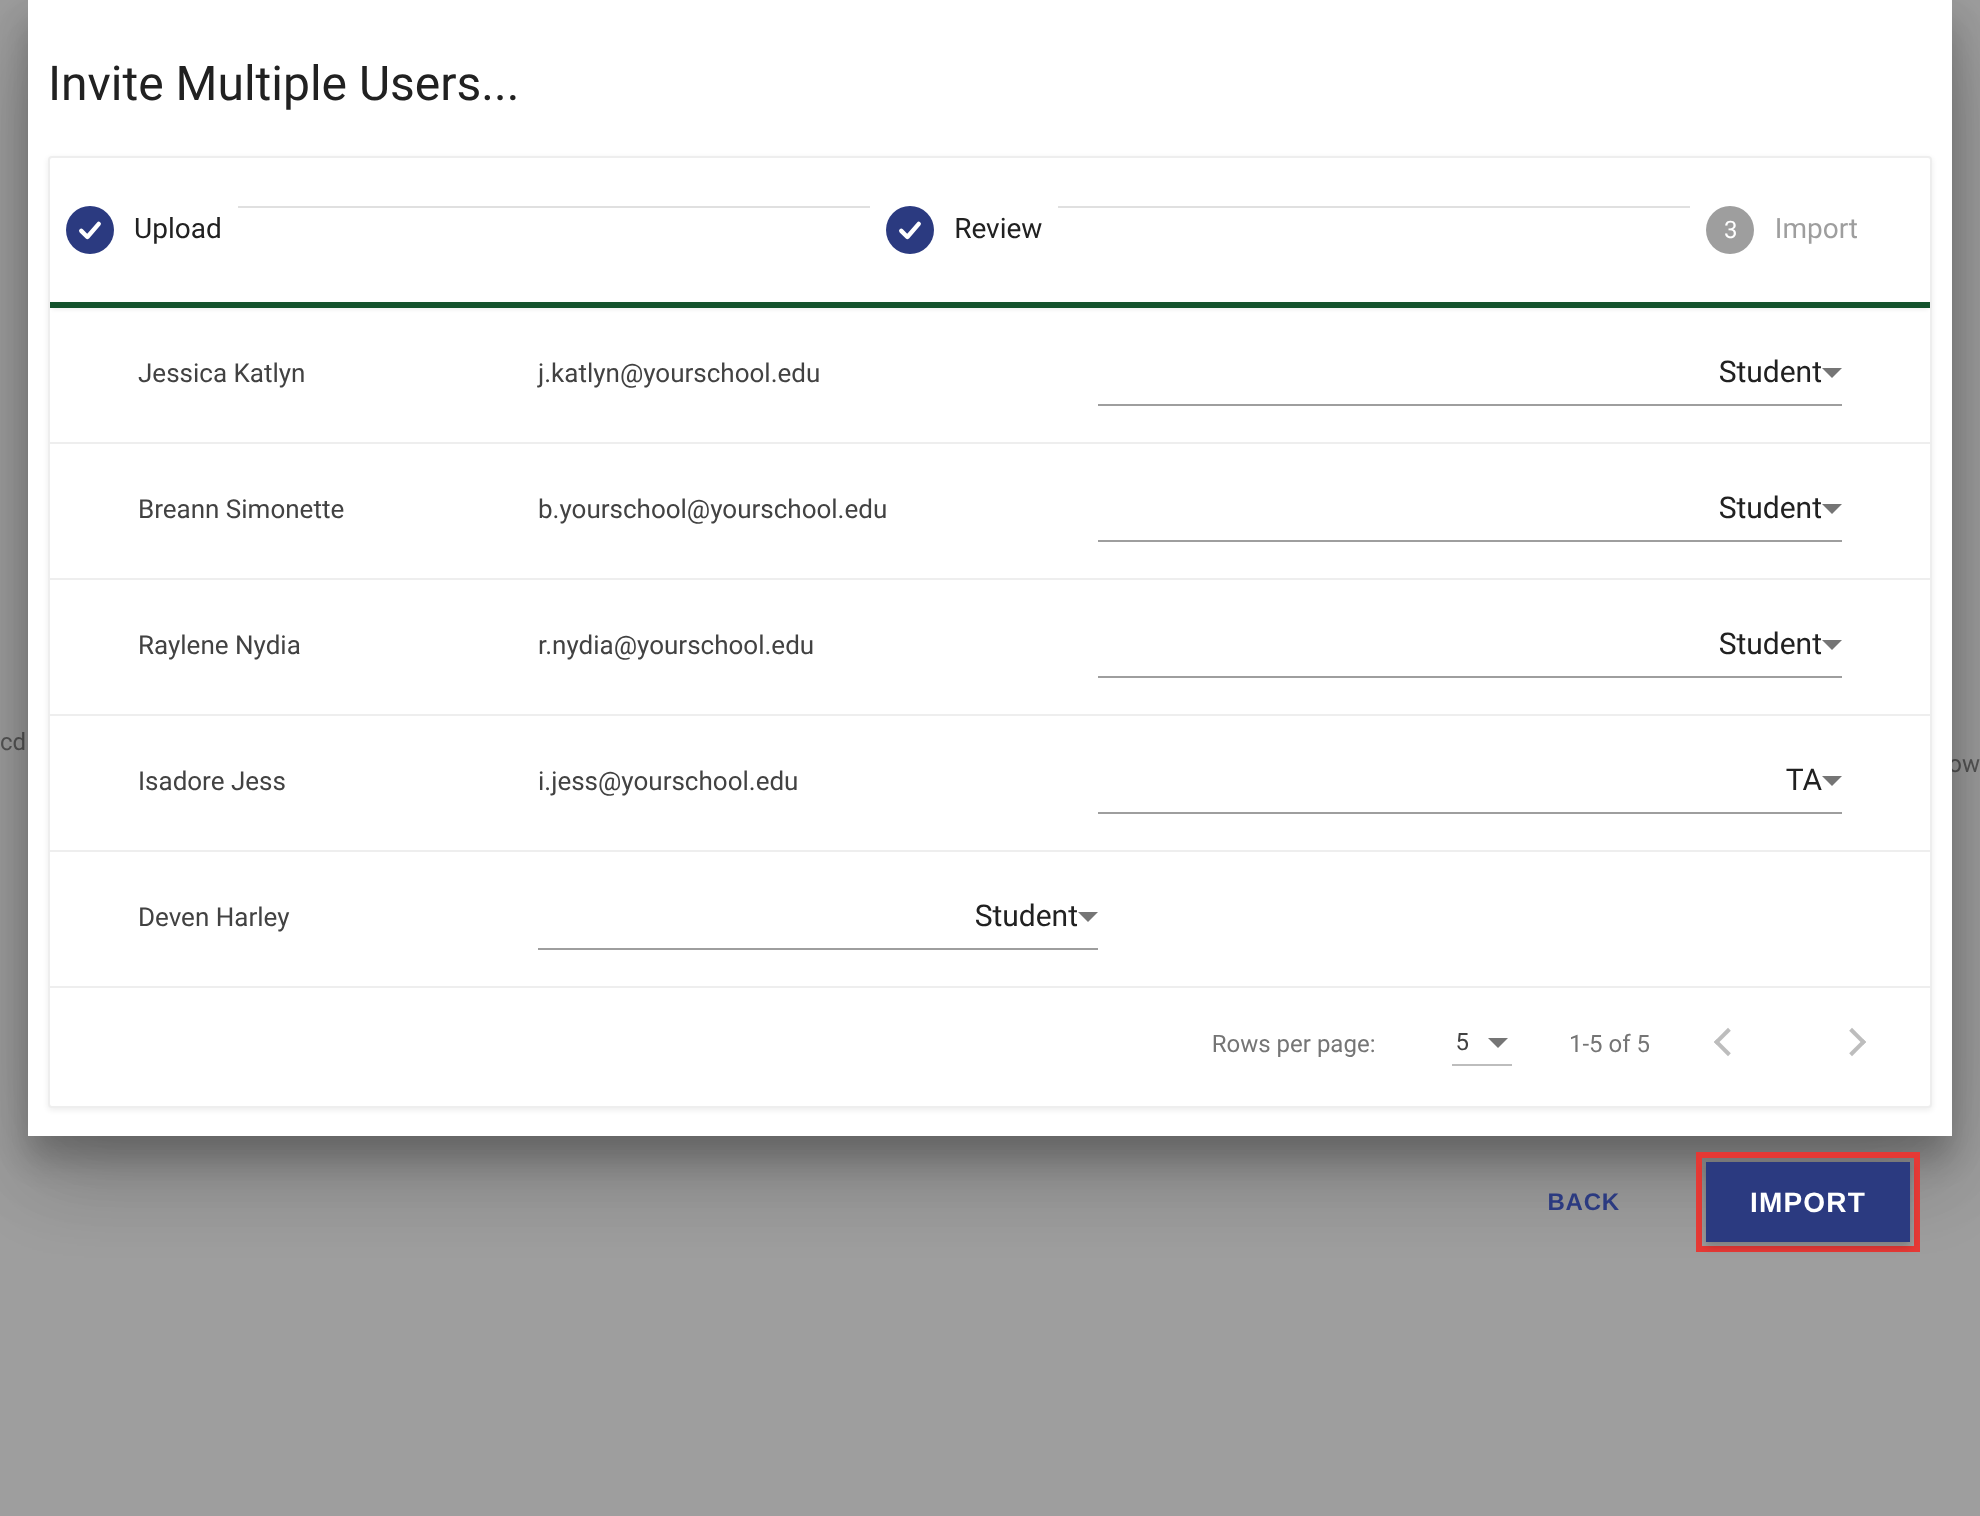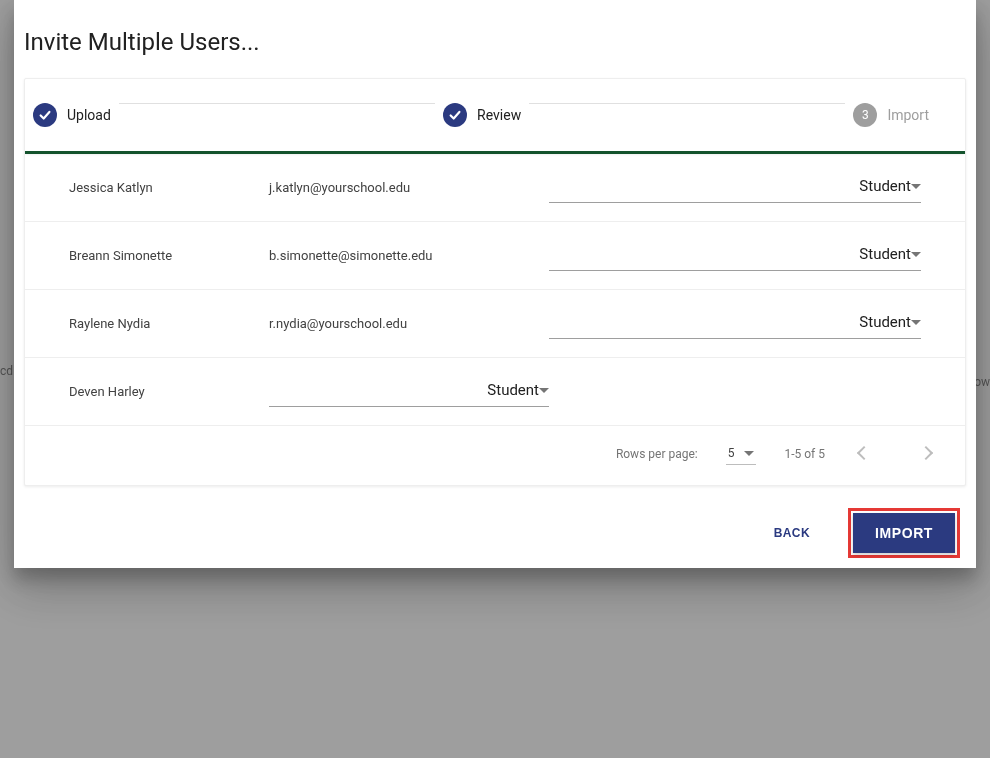--- a/index.html
+++ b/index.html
@@ -68,21 +68,21 @@
     padding-bottom: 2px;
   }
   .caret { width:0; height:0; border-left:5px solid transparent; border-right:5px solid transparent; border-top:5px solid #757575; }
 
   .tfoot {
     display: flex; align-items: center; justify-content: flex-end;
     gap: 28px;
     padding: 14px 28px 18px;
     color: #757575; font-size: 12px;
   }
-  .rpp { display:flex; align-items:center; gap:28px; }
+  .rpp { display:flex; align-items:center; gap:38px; }
   .rpp-select { display:flex; align-items:center; gap:10px; border-bottom:1px solid #bdbdbd; padding:4px 2px; color:#424242; font-size:12px; cursor:pointer;}
   .page-arrows { display:flex; gap:40px; align-items:center; }
   .chev { width:10px; height:10px; border-right:2px solid #bdbdbd; border-bottom:2px solid #bdbdbd; display:inline-block; }
   .chev.left { transform: rotate(135deg); }
   .chev.right { transform: rotate(-45deg); }
   .chev-btn { background:none; border:none; padding:6px; cursor:pointer; }
 
   .actions {
     display:flex; justify-content:flex-end; align-items:center;
     gap: 20px;
@@ -149,36 +149,44 @@
         <div class="cell-name">Jessica Katlyn</div>
         <div class="cell-email">j.katlyn@yourschool.edu</div>
         <div class="select">
           <span>Student</span>
           <span class="caret"></span>
         </div>
       </div>
 
       <div class="trow">
         <div class="cell-name">Breann Simonette</div>
-        <div class="cell-email">b.simonette@simonette.edu</div>
+        <div class="cell-email">b.yourschool@yourschool.edu</div>
         <div class="select">
           <span>Student</span>
           <span class="caret"></span>
         </div>
       </div>
 
       <div class="trow">
         <div class="cell-name">Raylene Nydia</div>
         <div class="cell-email">r.nydia@yourschool.edu</div>
         <div class="select">
           <span>Student</span>
           <span class="caret"></span>
         </div>
       </div>
 
+      <div class="trow">
+        <div class="cell-name">Isadore Jess</div>
+        <div class="cell-email">i.jess@yourschool.edu</div>
+        <div class="select">
+          <span>TA</span>
+          <span class="caret"></span>
+        </div>
+      </div>
 
       <div class="trow">
         <div class="cell-name">Deven Harley</div>
         <div class="select">
           <span>Student</span>
           <span class="caret"></span>
         </div>
       </div>
 
       <div class="tfoot">

